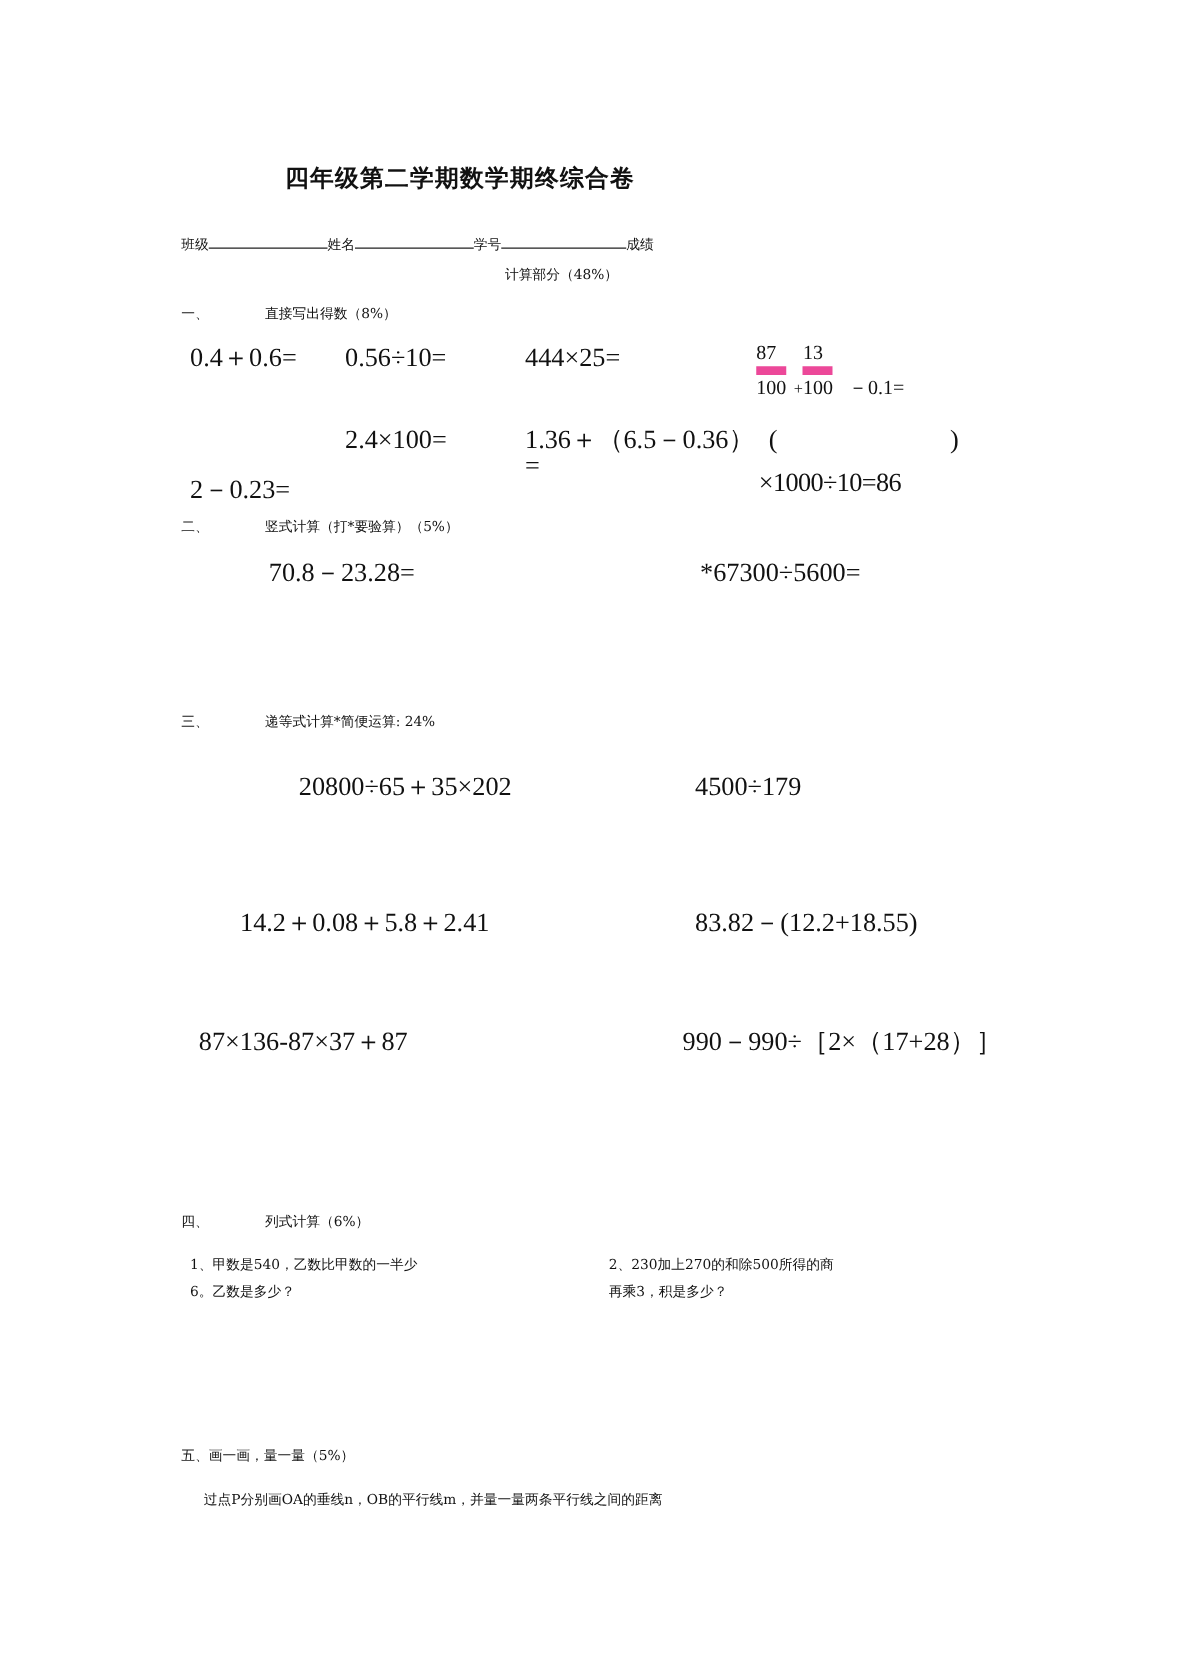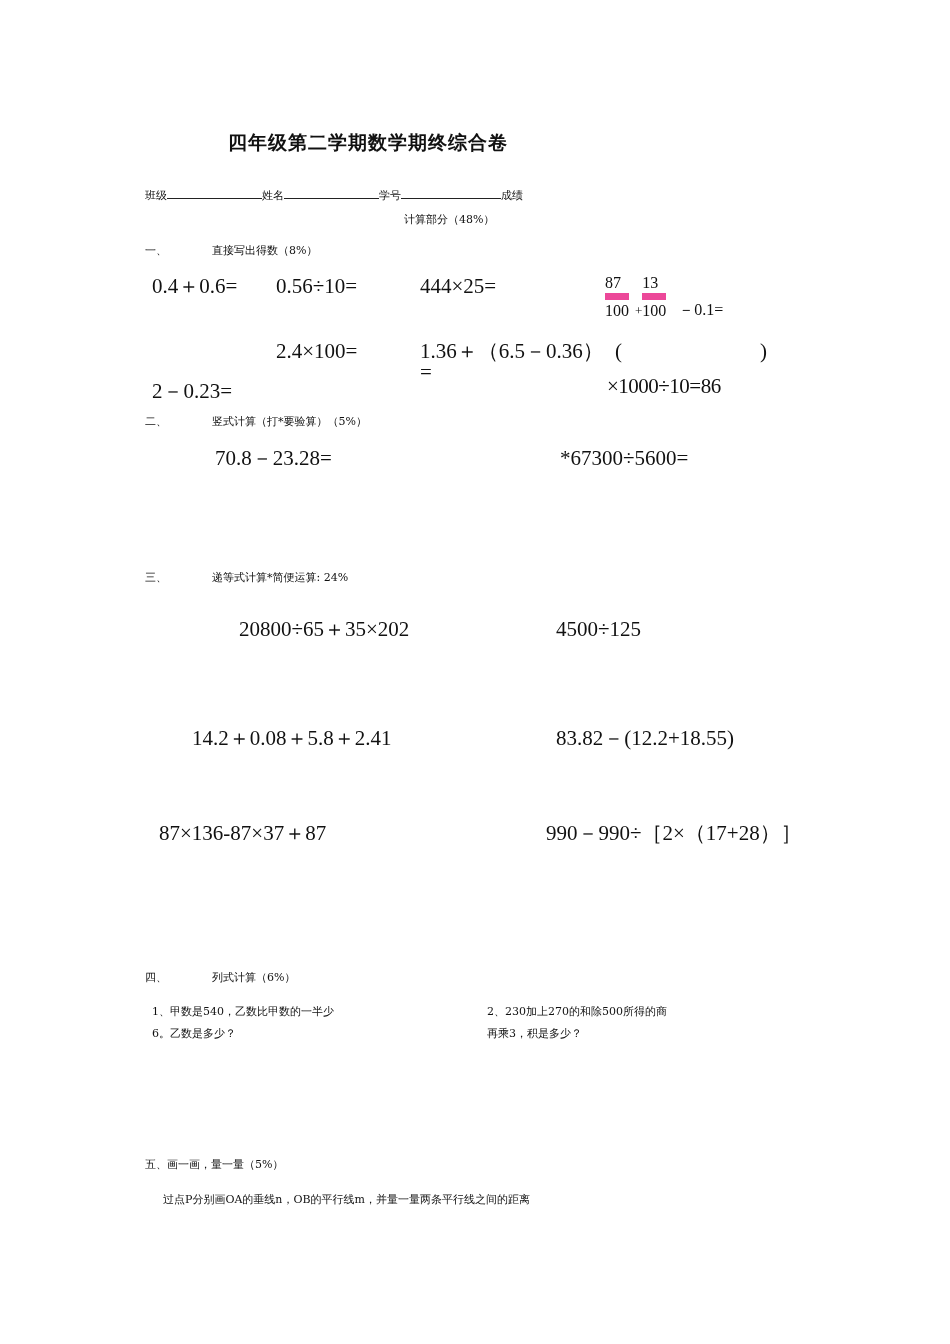--- a/index.html
+++ b/index.html
@@ -62,21 +62,21 @@
 <div class="abs txt num-font" style="left:607px; top:376px; letter-spacing:-0.5px;">×1000÷10=86</div>
 
 <div class="abs txt" style="left:145px; top:412px;">二、</div>
 <div class="abs txt" style="left:212px; top:412px;">竖式计算（打*要验算）（5%）</div>
 <div class="abs txt num-font" style="left:215px; top:448px;">70.8－23.28=</div>
 <div class="abs txt num-font" style="left:560px; top:448px;">*67300÷5600=</div>
 
 <div class="abs txt" style="left:145px; top:568px;">三、</div>
 <div class="abs txt" style="left:212px; top:568px;">递等式计算*简便运算: 24%</div>
 <div class="abs txt num-font" style="left:192px; top:619px;margin-left:47px;">20800÷65＋35×202</div>
-<div class="abs txt num-font" style="left:556px; top:619px;">4500÷125</div>
+<div class="abs txt num-font" style="left:556px; top:619px;">4500÷179</div>
 <div class="abs txt num-font" style="left:192px; top:728px;">14.2＋0.08＋5.8＋2.41</div>
 <div class="abs txt num-font" style="left:556px; top:728px;">83.82－(12.2+18.55)</div>
 <div class="abs txt num-font" style="left:159px; top:823px;text-align:right;">87×136-87×37＋87</div>
 <div class="abs txt num-font" style="left:546px; top:823px;">990－990÷［2×（17+28）］</div>
 
 <div class="abs txt" style="left:145px; top:968px;">四、</div>
 <div class="abs txt" style="left:212px; top:968px;">列式计算（6%）</div>
 <div class="abs txt" style="left:152px; top:1002px;">1、甲数是540，乙数比甲数的一半少</div>
 <div class="abs txt" style="left:152px; top:1024px;">6。乙数是多少？</div>
 <div class="abs txt" style="left:487px; top:1002px;">2、230加上270的和除500所得的商</div>

